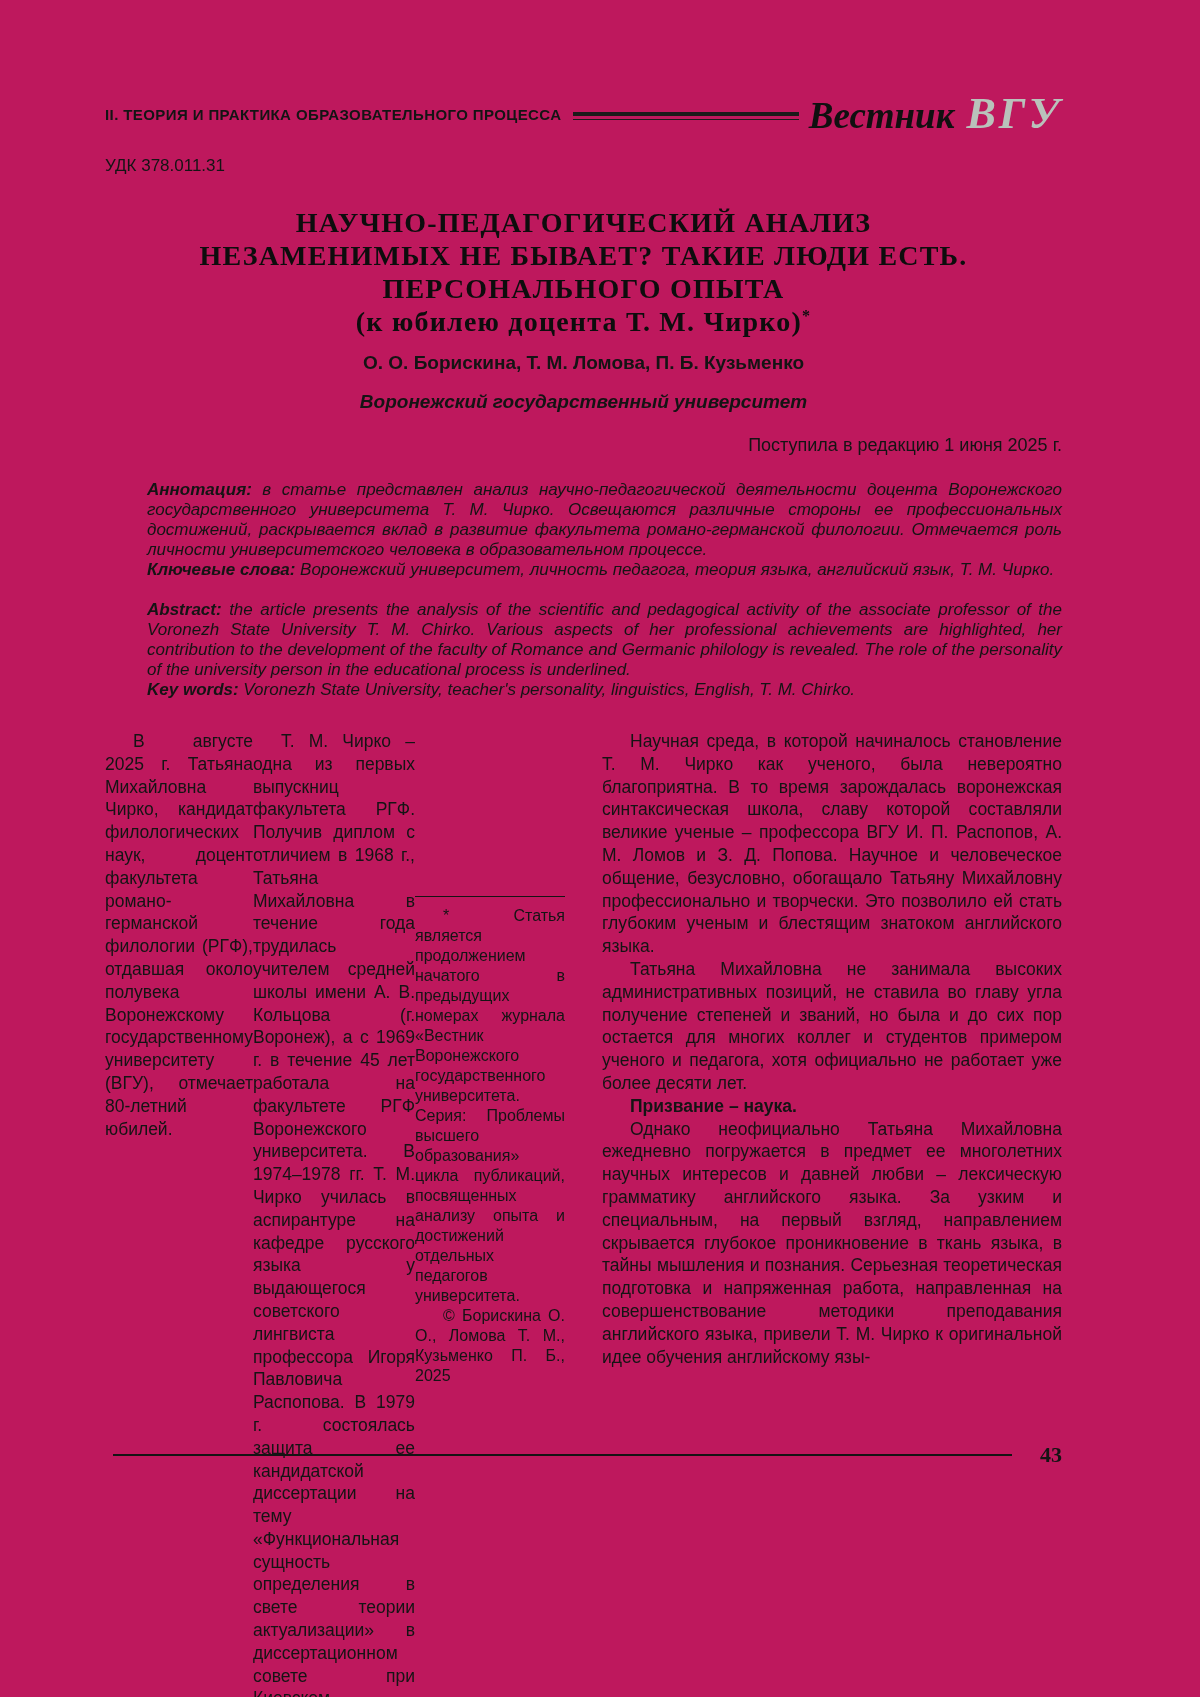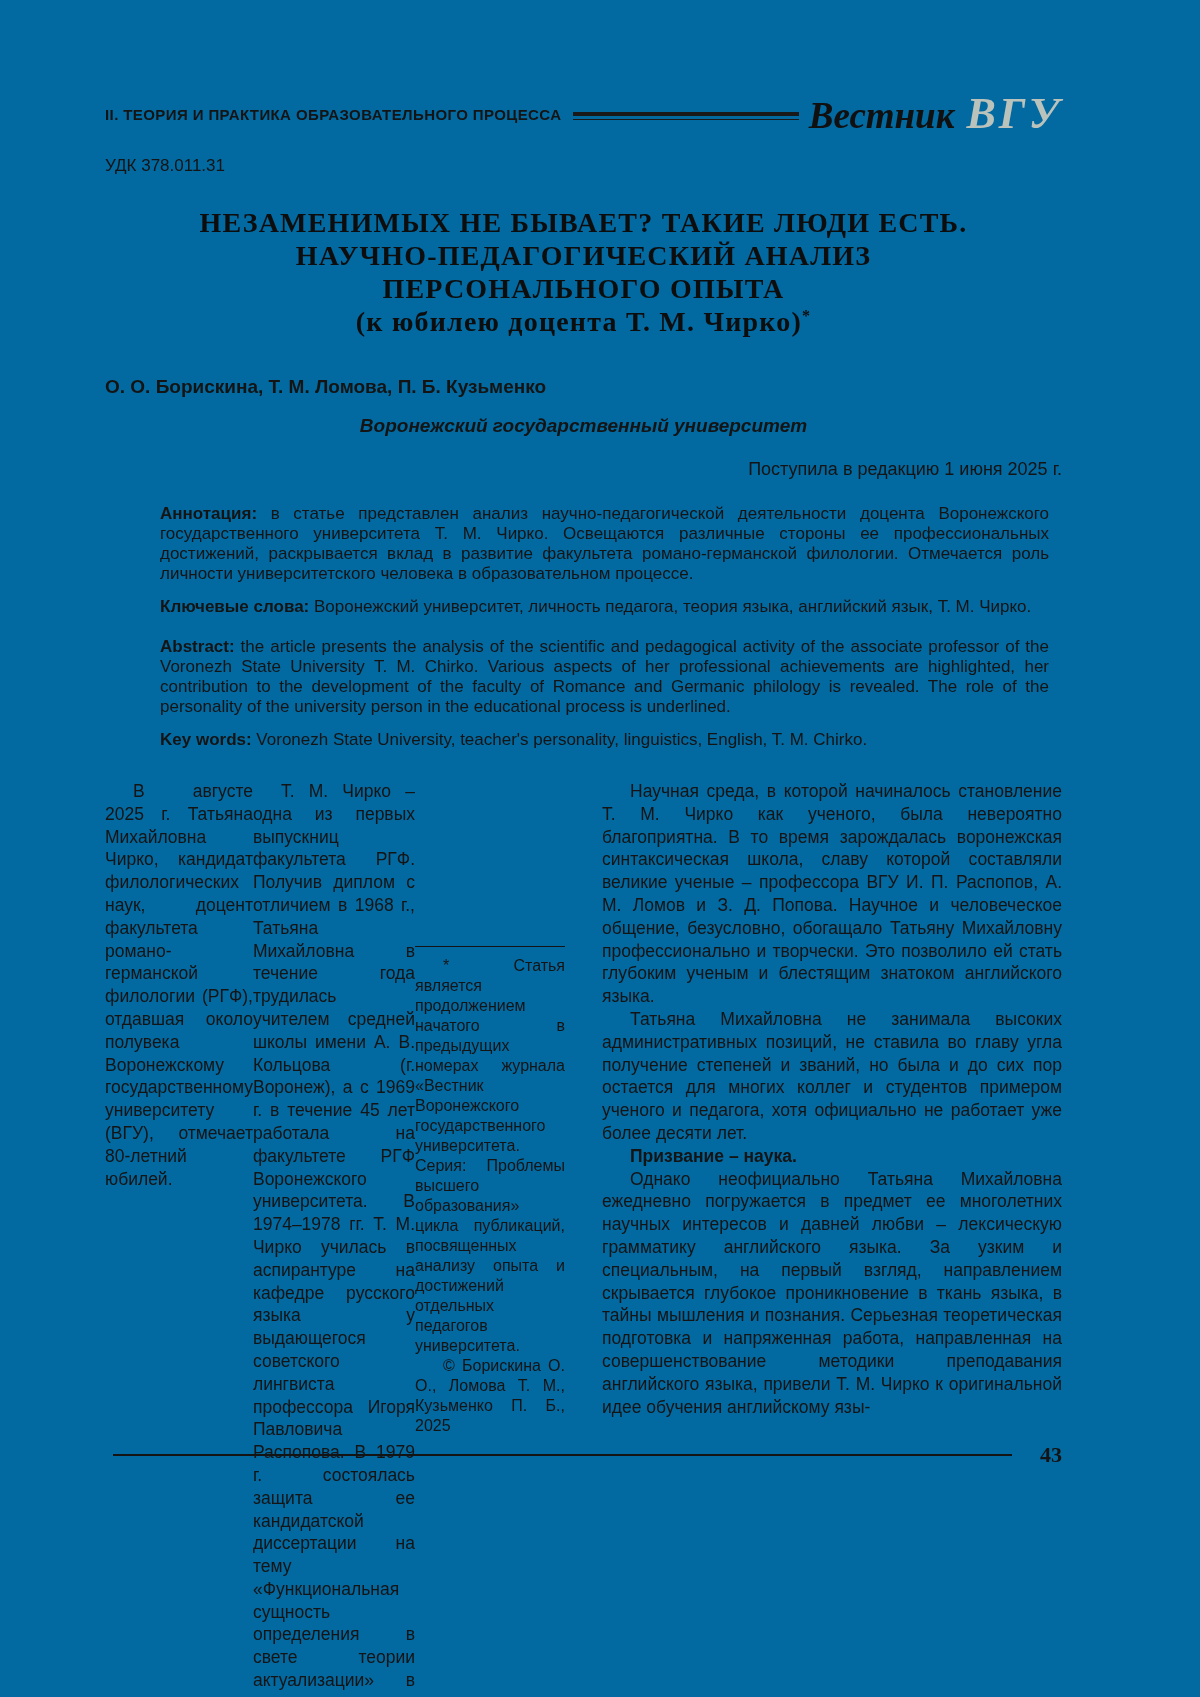--- a/index.html
+++ b/index.html
@@ -1,43 +1,43 @@
 <!DOCTYPE html>
 <html lang="ru"><head>
 <meta charset="utf-8">
 <style>
   html, body {
     margin: 0; padding: 0; background: #e9e9e9;
   }
   .page {
-    width: 1200px; height: 1697px; background: #0369a1; position: relative;
+    width: 1200px; height: 1697px; background: #be185d; position: relative;
     box-sizing: border-box; padding: 92px 138px 0 105px;
     font-family: "Liberation Sans", sans-serif; color: #141414;
     margin: 0 auto; overflow: hidden;
   }
   
   .running-head { display: flex; align-items: flex-start; height: 50px; }
   .rh-text { font-size: 15px; font-weight: bold; letter-spacing: 0.4px; white-space: nowrap; padding-top: 14px; }
   .rh-rule { flex: 1; height: 3px; border-top: 4px solid #1a1a1a; border-bottom: 1.5px solid #1a1a1a; margin: 20px 10px 0 12px; }
   .logo { white-space: nowrap; font-family: "Liberation Serif", serif; font-style: italic; font-weight: bold; line-height: 44px; }
   .logo-main { font-size: 37px; color: #101010; }
   .logo-abbr { font-size: 44px; color: #b9c2bb; letter-spacing: 3px; margin-left: 8px; }
   
   .udc { margin-top: 14px; font-size: 17px; font-weight: normal; }
   .title { margin: 30px 0 0 0; text-align: center; font-family: "Liberation Serif", serif;
            font-size: 28px; font-weight: bold; line-height: 33px; letter-spacing: 1.2px; color: #0d0d0d; }
   .title .t-line { display: block; }
   .title sup { font-size: 16px; line-height: 0; }
-  .authors { margin-top: 38px; text-align: left; font-size: 19px; font-weight: bold; }
+  .authors { margin-top: 14px; text-align: center; font-size: 19px; font-weight: bold; }
   .affiliation { margin-top: 17px; text-align: center; font-size: 19px; font-weight: bold; font-style: italic; }
   .received { margin-top: 22px; text-align: right; font-size: 18px; }
   
   .meta-block { margin: 24px 0 0 42px; font-size: 17px; line-height: 20px; text-align: justify; }
   .meta-block.second { margin-top: 20px; }
-  .meta-block p { margin: 13px; }
+  .meta-block p { margin: 0; font-style: italic; }
   .meta-label { font-weight: bold; }
   
   .columns { display: flex; gap: 37px; margin-top: 30px; height: 682px; }
   .col { width: 460px; box-sizing: border-box; }
   .col-left { display: flex; }
   .body-p { margin: 0; font-size: 17.5px; line-height: 22.8px; text-align: justify; text-indent: 28px; hyphens: auto; }
   .body-p.bold-head { font-weight: bold; }
   
   .footnote { margin-top: auto; padding-bottom: 26px; }
   .footnote-rule { width: 150px; border-top: 1.5px solid #141414; margin-bottom: 9px; }
@@ -57,22 +57,22 @@
     <span class="rh-rule"></span>
     <span class="logo">
       <span class="logo-main">Вестник</span>
       <span class="logo-abbr">ВГУ</span>
     </span>
   </div>
 
   <div class="udc">УДК 378.011.31</div>
 
   <h1 class="title">
+    <span class="t-line">НАУЧНО-ПЕДАГОГИЧЕСКИЙ АНАЛИЗ</span>
     <span class="t-line">НЕЗАМЕНИМЫХ НЕ БЫВАЕТ? ТАКИЕ ЛЮДИ ЕСТЬ.</span>
-    <span class="t-line">НАУЧНО-ПЕДАГОГИЧЕСКИЙ АНАЛИЗ</span>
     <span class="t-line">ПЕРСОНАЛЬНОГО ОПЫТА</span>
     <span class="t-line"><span>(к юбилею доцента Т. М. Чирко)</span><sup>*</sup></span>
   </h1>
 
   <div class="authors">О. О. Борискина, Т. М. Ломова, П. Б. Кузьменко</div>
   <div class="affiliation">Воронежский государственный университет</div>
   <div class="received">Поступила в редакцию 1 июня 2025 г.</div>
 
   <div class="meta-block">
     <p><span class="meta-label">Аннотация:</span><span> в статье представлен анализ научно-педагогической деятельности доцента Воронежского государственного университета Т. М. Чирко. Освещаются различные стороны ее профессиональных достижений, раскрывается вклад в развитие факультета романо-германской филологии. Отмечается роль личности университетского человека в образовательном процессе.</span></p>

